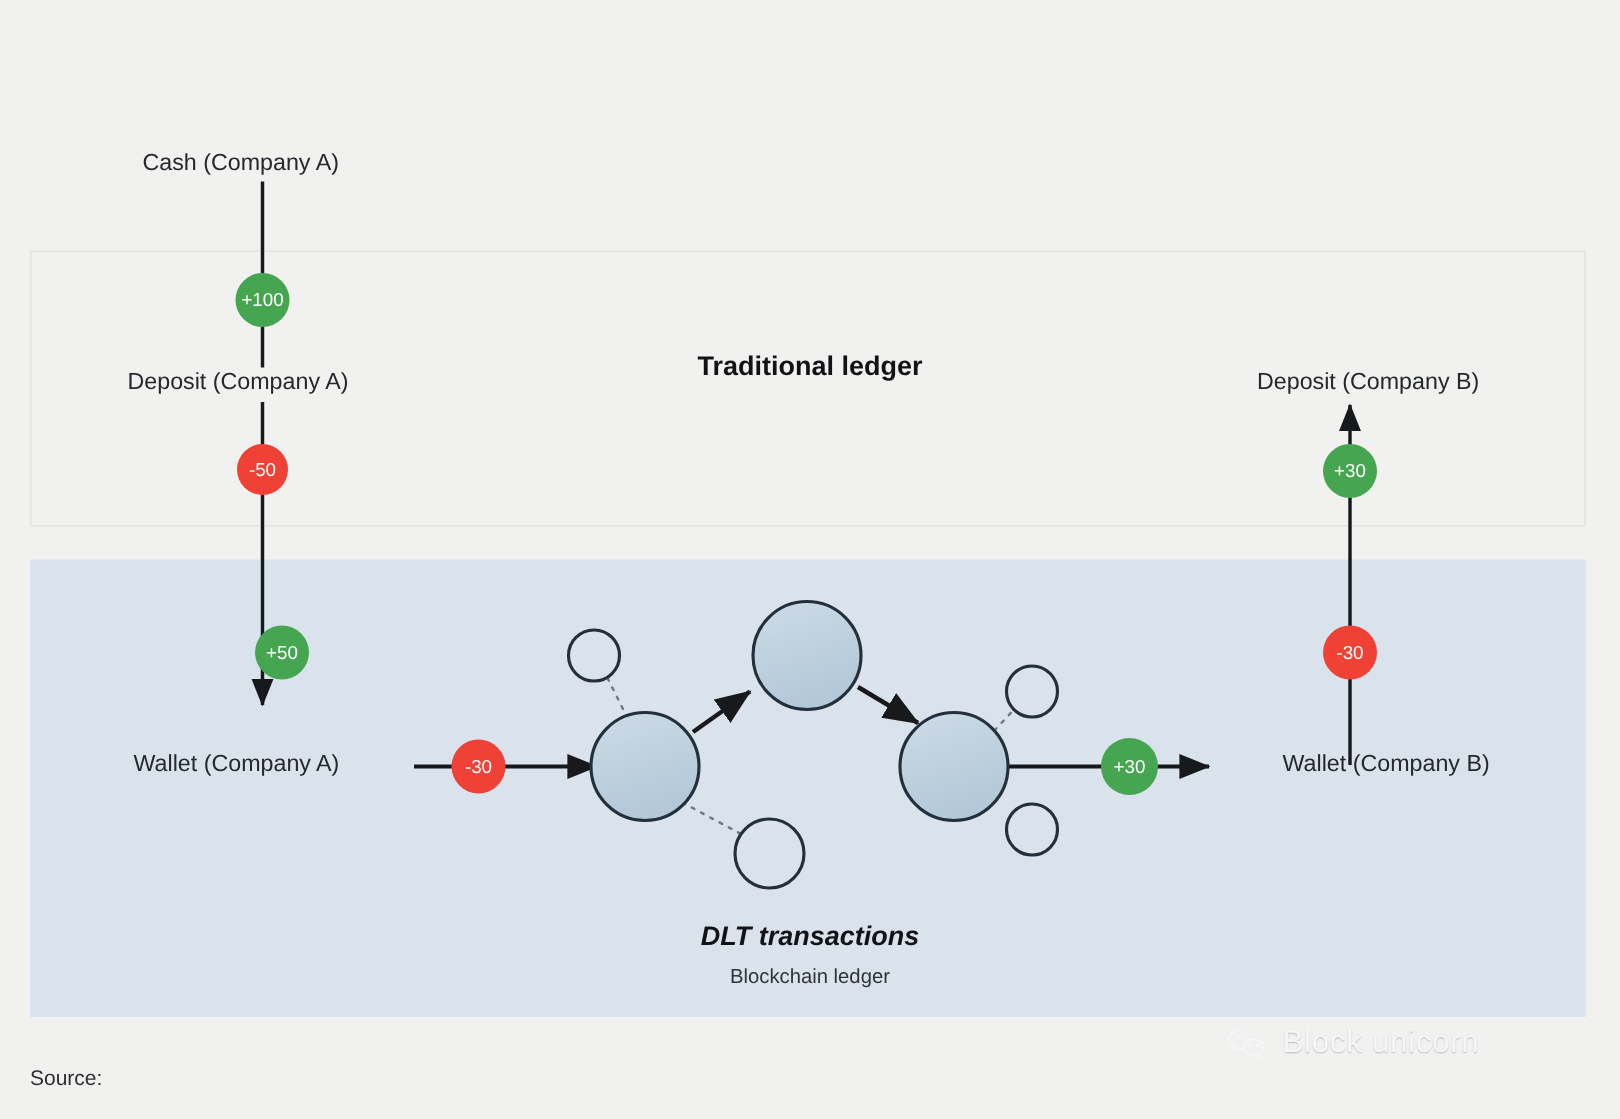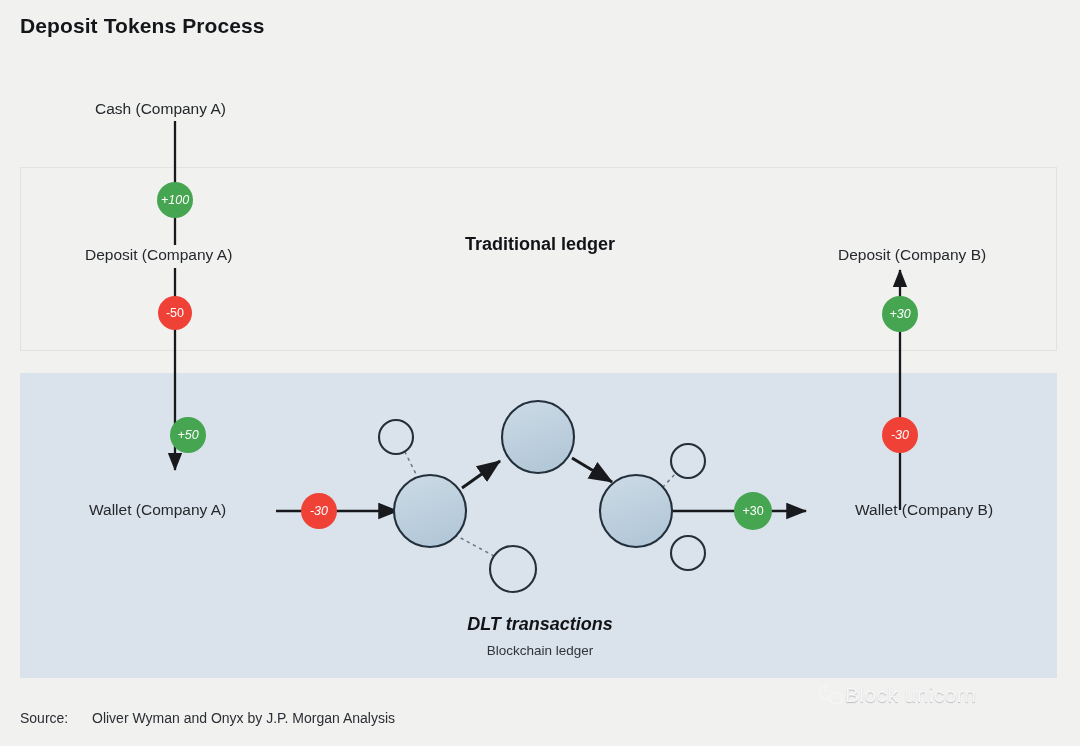--- a/index.html
+++ b/index.html
@@ -103,21 +103,21 @@
     align-items: center;
     justify-content: center;
     color: #ffffff;
     font-size: 12.5px;
     font-weight: normal;
     box-sizing: border-box;
   }
   .badge.pos { background: #45a550; }
   .badge.neg { background: #ef4136; }
   .badge.s34 { width: 34px; height: 34px; }
-  .badge.s36 { width: 36px; height: 36px; font-style: italic; }
+  .badge.s36 { width: 36px; height: 36px; }
   .badge.s38 { width: 38px; height: 38px; }
   
   .src-label {
     position: absolute;
     left: 20px;
     top: 710px;
     font-size: 14px;
     color: #2b2e33;
   }
   .src-text {
@@ -127,37 +127,36 @@
     font-size: 14px;
     color: #2b2e33;
   }
   
   .watermark {
     position: absolute;
     left: 818px;
     top: 683px;
     display: flex;
     align-items: center;
-    gap: 1px;
+    gap: 11px;
     opacity: 0.85;
   }
   .watermark .wm-text {
     font-size: 21px;
     color: #f7f8f9;
     text-shadow: 0 1px 1px rgba(120,125,132,0.55);
     letter-spacing: 0.4px;
   }
   .wm-icon { width: 26px; height: 22px; display:block; }
 </style>
 </head>
 <body>
 
 <div id="stage">
 
-  <div class="title">Deposit Tokens Process</div>
 
   <div class="band-bank"></div>
   <div class="band-dlt"></div>
 
   <div class="band-label" id="bank-label">
     <div>Traditional ledger</div>
   </div>
 
   <div class="band-label" id="dlt-label">DLT transactions</div>
   <div id="dlt-sub">Blockchain ledger</div>
@@ -219,21 +218,20 @@
 
   <div class="badge pos s36" style="left:157px; top:182px;">+100</div>
   <div class="badge neg s34" style="left:158px; top:296px;">-50</div>
   <div class="badge pos s36" style="left:170px; top:417px;">+50</div>
   <div class="badge neg s36" style="left:301px; top:493px;">-30</div>
   <div class="badge pos s38" style="left:734px; top:492px;">+30</div>
   <div class="badge neg s36" style="left:882px; top:417px;">-30</div>
   <div class="badge pos s36" style="left:882px; top:296px;">+30</div>
 
   <div class="src-label">Source:</div>
-  <div class="src-text">Oliver Wyman and Onyx by J.P. Morgan Analysis</div>
 
   <div class="watermark">
     <svg class="wm-icon" viewBox="0 0 30 25">
       <g fill="none" stroke="#f5f7f9" stroke-width="1.5">
         <path d="M11.2 2.2C5.9 2.2 1.8 5.6 1.8 9.7c0 2.3 1.3 4.4 3.4 5.8L4.3 18.4l3.3-1.7c1.1.3 2.3.5 3.6.5 .3 0 .6 0 .9 0"></path>
         <path d="M28.2 16.2c0-3.4-3.4-6.2-7.7-6.2s-7.7 2.8-7.7 6.2 3.4 6.2 7.7 6.2c.9 0 1.8-.1 2.6-.4l2.8 1.4-.8-2.4c1.8-1.1 3.1-2.8 3.1-4.8z"></path>
       </g>
       <circle cx="8.3" cy="8" r="1.2" fill="#f5f7f9"></circle>
       <circle cx="14.2" cy="8" r="1.2" fill="#f5f7f9"></circle>
       <circle cx="18" cy="14.6" r="1" fill="#f5f7f9"></circle>

